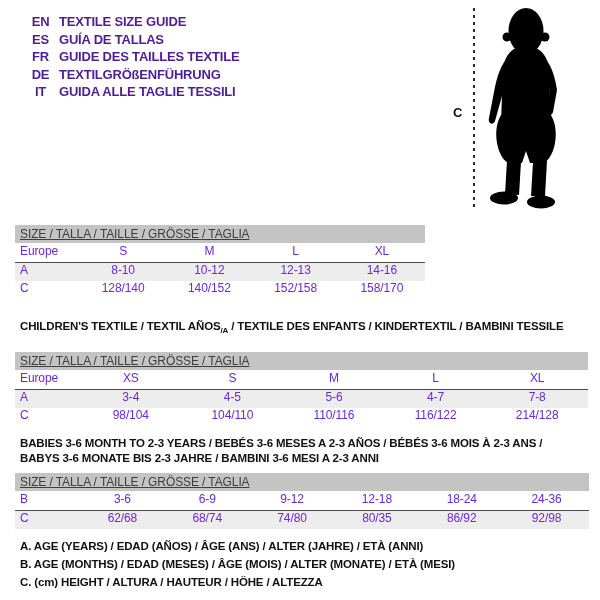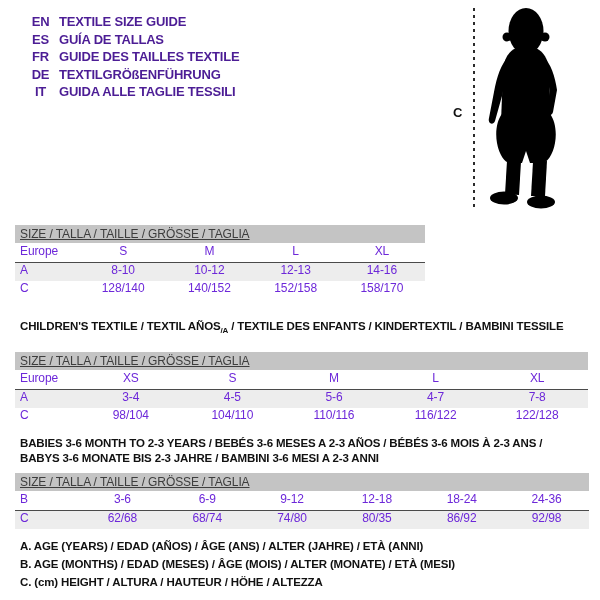--- a/index.html
+++ b/index.html
@@ -131,21 +131,21 @@
         <div class="cell">5-6</div>
         <div class="cell">4-7</div>
         <div class="cell">7-8</div>
       </div>
       <div class="row">
         <div class="cell lbl">C</div>
         <div class="cell">98/104</div>
         <div class="cell">104/110</div>
         <div class="cell">110/116</div>
         <div class="cell">116/122</div>
-        <div class="cell">122/128</div>
+        <div class="cell">214/128</div>
       </div>
     </div>
   </section>
 <section class="sec sec-babies">
     <div class="sec-title">
       <div class="title-line"><span>BABIES 3-6 MONTH TO 2-3 YEARS / BEBÉS 3-6 MESES A 2-3 AÑOS / BÉBÉS 3-6 MOIS À 2-3 ANS /</span></div>
       <div class="title-line"><span>BABYS 3-6 MONATE BIS 2-3 JAHRE / BAMBINI 3-6 MESI A 2-3 ANNI</span></div>
     </div>
     <div class="tbl">
       <div class="size-bar">SIZE / TALLA / TAILLE / GRÖSSE / TAGLIA</div>

